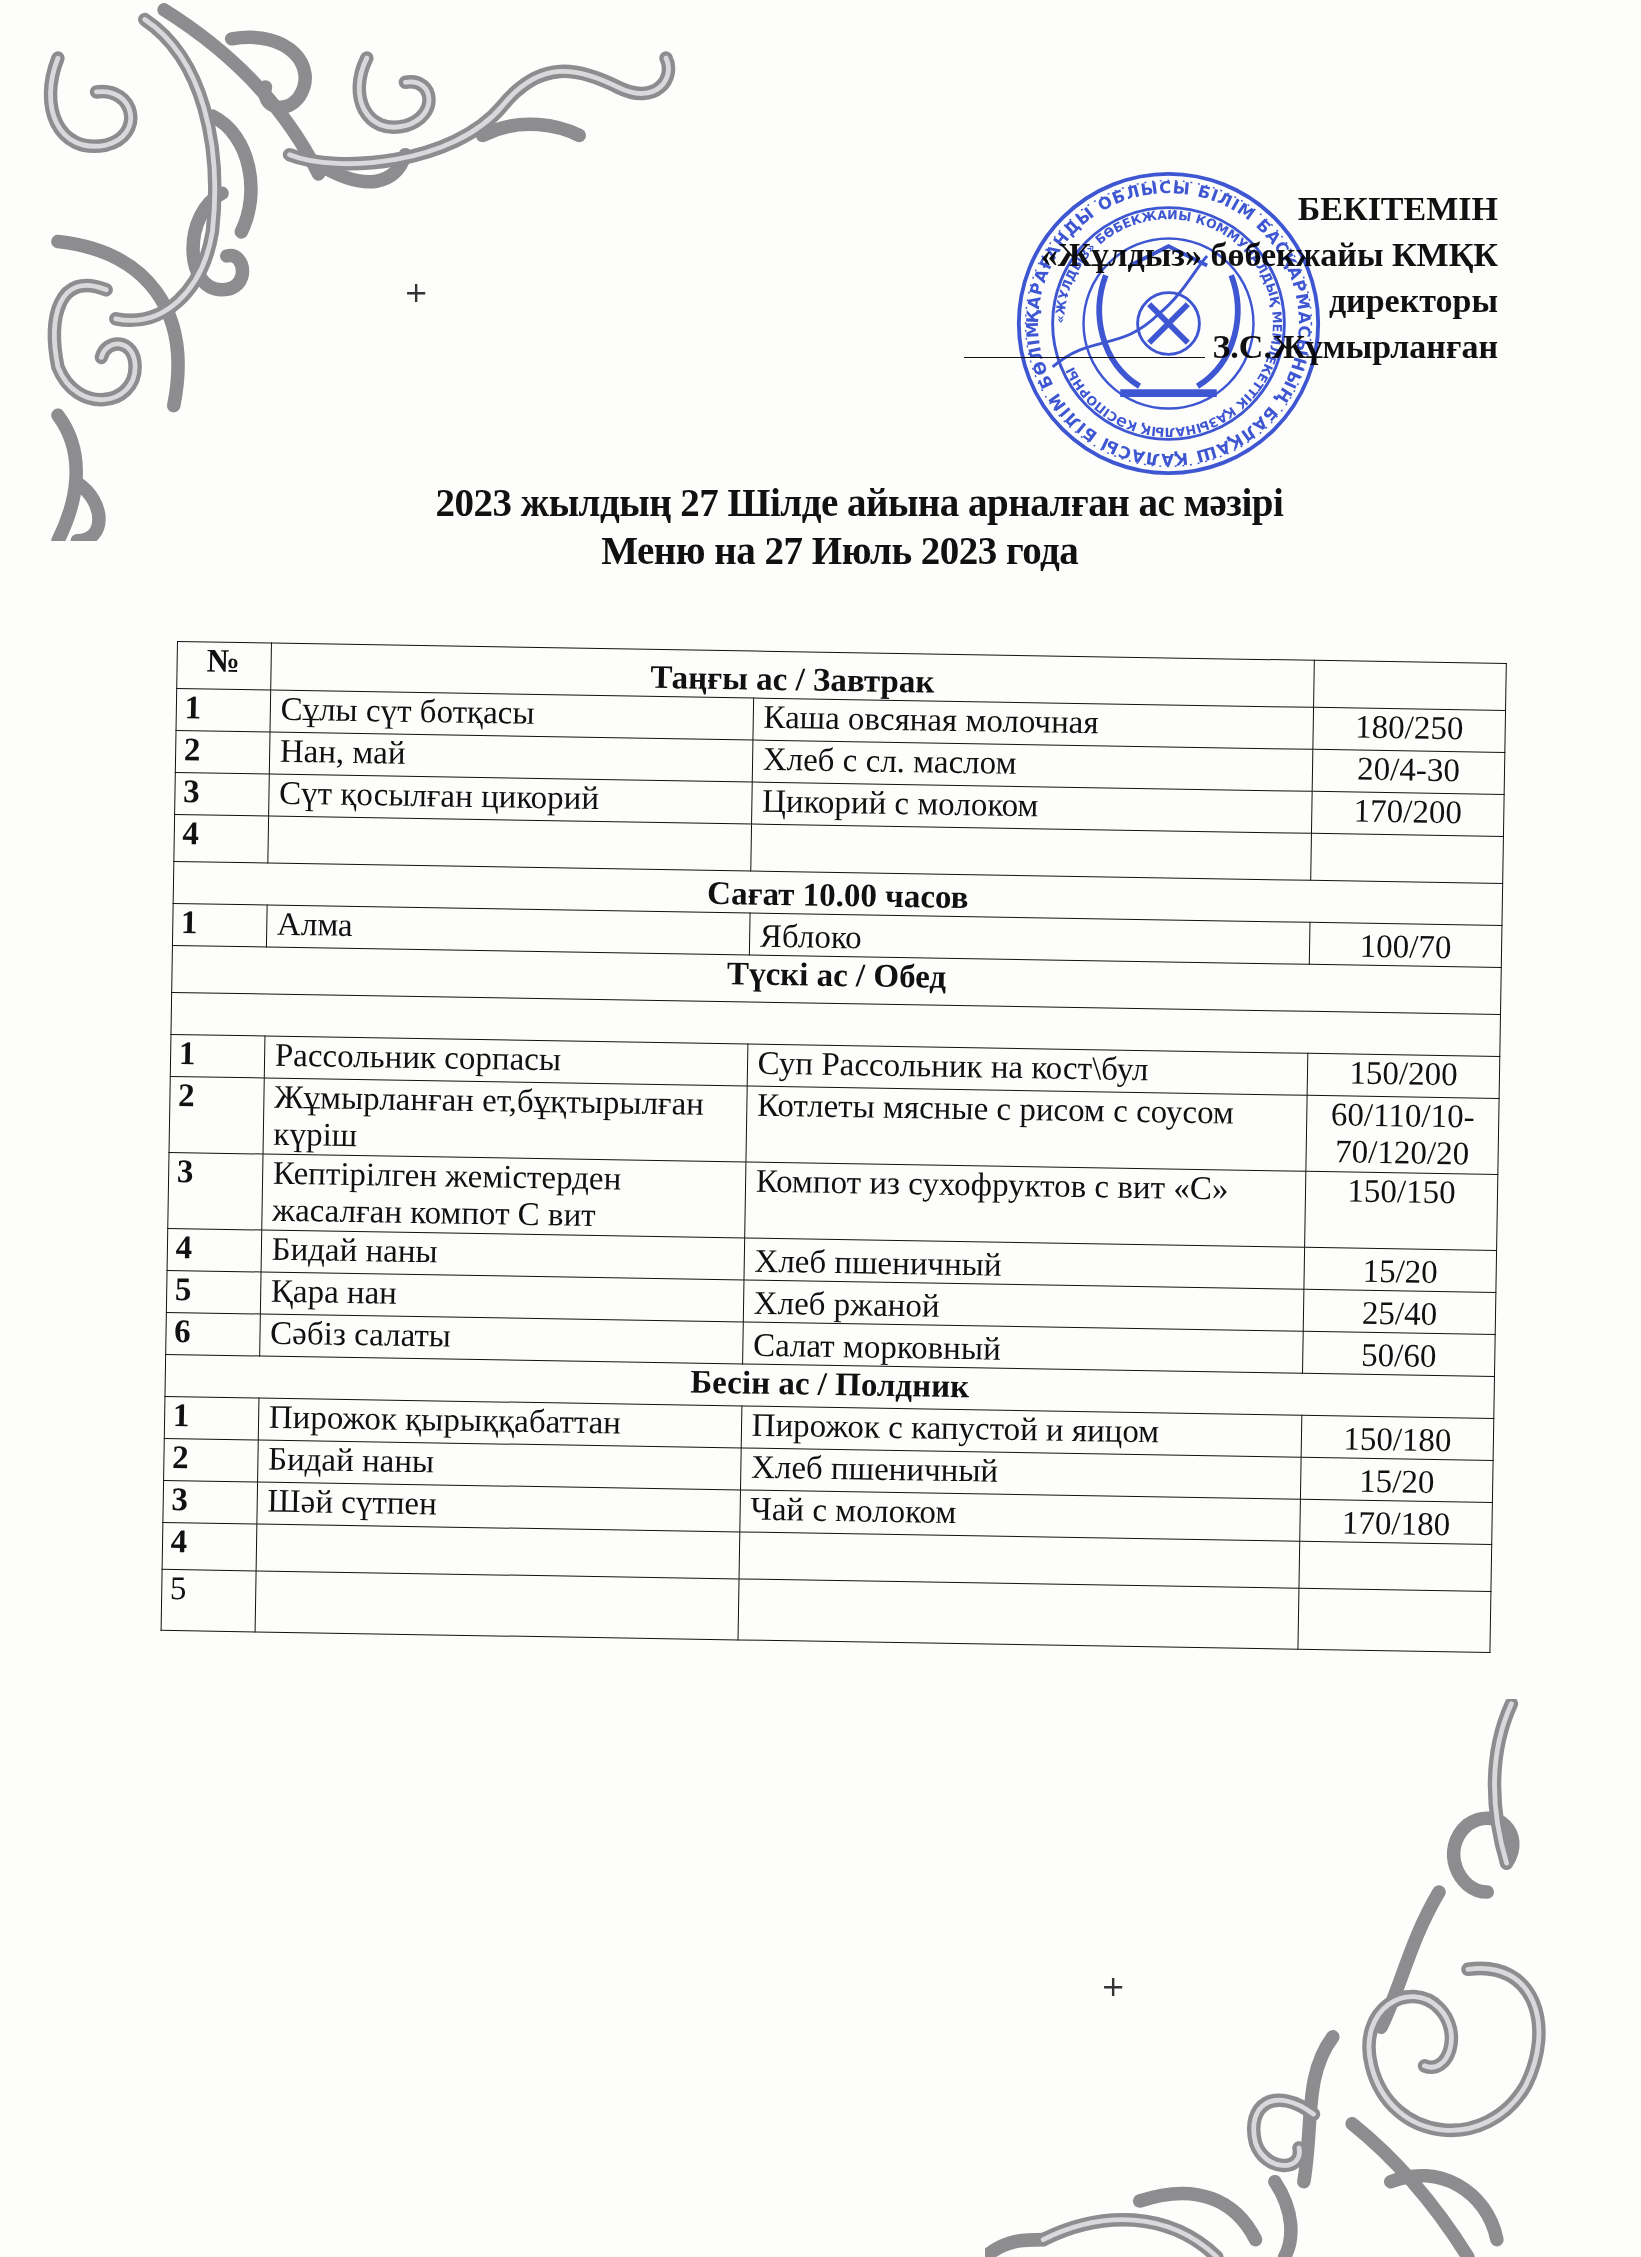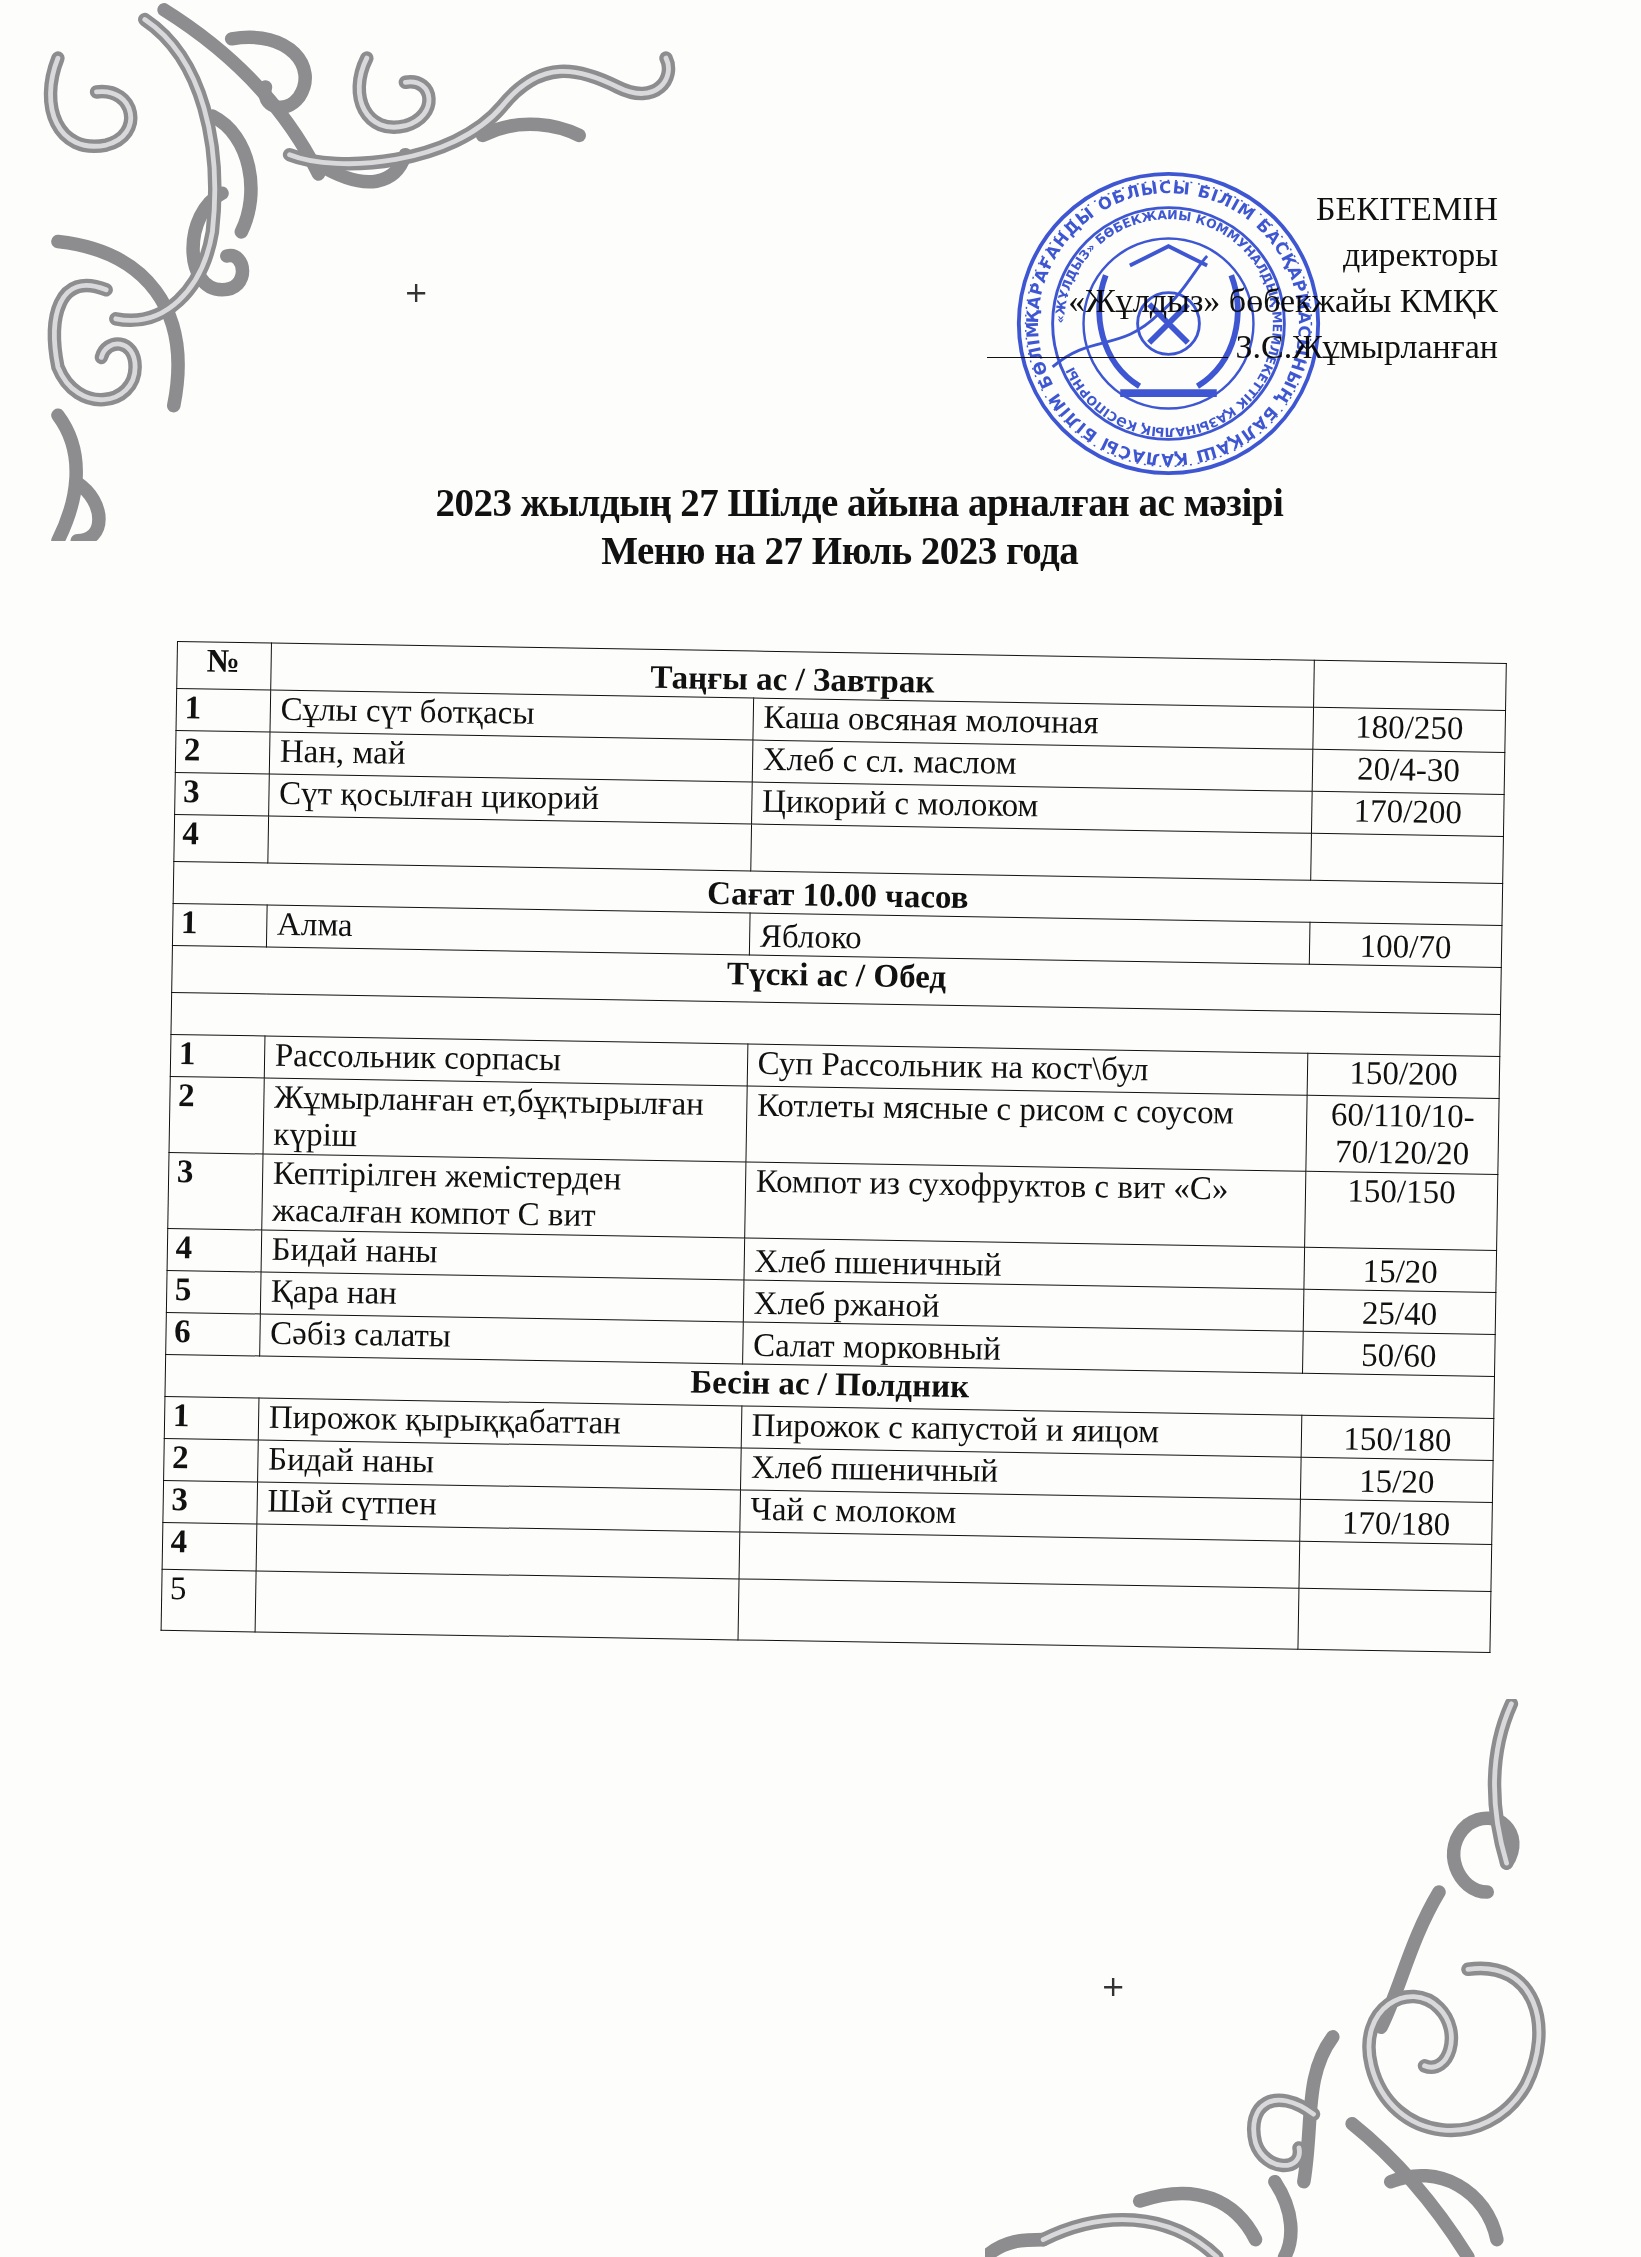--- a/index.html
+++ b/index.html
@@ -10,21 +10,21 @@
     color: #111;
   }
   .ornament { position: absolute; }
   .ornament svg { display: block; }
   .ornament-tl { left: 0; top: 0; width: 695px; height: 541px; }
   .ornament-br { left: 985px; top: 1699px; width: 657px; height: 558px; }
   .cross { position: absolute; font-family: "DejaVu Sans", sans-serif; font-size: 29px; color: #333; line-height: 1; }
   .cross-1 { left: 404px; top: 278px; }
   .cross-2 { left: 1101px; top: 1972px; }
 
-  .approval { position: absolute; right: 143px; top: 186px; text-align: right; font-size: 34px; line-height: 46px; z-index: 2; }
+  .approval { position: absolute; right: 143px; top: 186px; text-align: right; font-size: 34px; line-height: 46px; z-index: 2; font-weight: bold; }
   .approval div { white-space: nowrap; }
   .sign-line { display: inline-block; width: 241px; border-bottom: 1.9px solid #111; margin-right: 7.7px; vertical-align: baseline; }
   .stamp { position: absolute; left: 1014px; top: 169px; width: 309px; height: 309px; z-index: 3; opacity: 0.88; mix-blend-mode: multiply; }
 
   .title { position: absolute; left: 0; width: 1641px; text-align: center; font-weight: bold; font-size: 39px; letter-spacing: -0.5px; }
   .title-1 { top: 480px; left: 39px; }
   .title-2 { top: 528px; left: 19.3px; }
 
   .table-wrap { position: absolute; left: 177px; top: 641px; width: 1329px; transform-origin: 0 0; transform: rotate(0.95deg); }
   table.menu { border-collapse: collapse; width: 1329px; table-layout: fixed; font-size: 33px; }
@@ -97,22 +97,22 @@
       <path d="M60 560 C 120 530, 190 530, 240 578"></path>
     </g>
   </svg>
 </div>
 
 <span class="cross cross-1">+</span>
 <span class="cross cross-2">+</span>
 
 <div class="approval">
   <div>БЕКІТЕМІН</div>
+  <div>«Жұлдыз» бөбекжайы КМҚК</div>
   <div>директоры</div>
-  <div>«Жұлдыз» бөбекжайы КМҚК</div>
   <div><span class="sign-line"></span><span>З.С.Жұмырланған</span></div>
 </div>
 
 <div class="stamp">
   <svg width="309" height="309" viewBox="0 0 320 320">
     <defs>
       <path id="outerArc" d="M160,160 m-135,0 a135,135 0 1,1 270,0 a135,135 0 1,1 -270,0"></path>
       <path id="innerArc" d="M160,160 m-108,0 a108,108 0 1,1 216,0 a108,108 0 1,1 -216,0"></path>
     </defs>
     <g stroke="#2340d0" fill="none">

